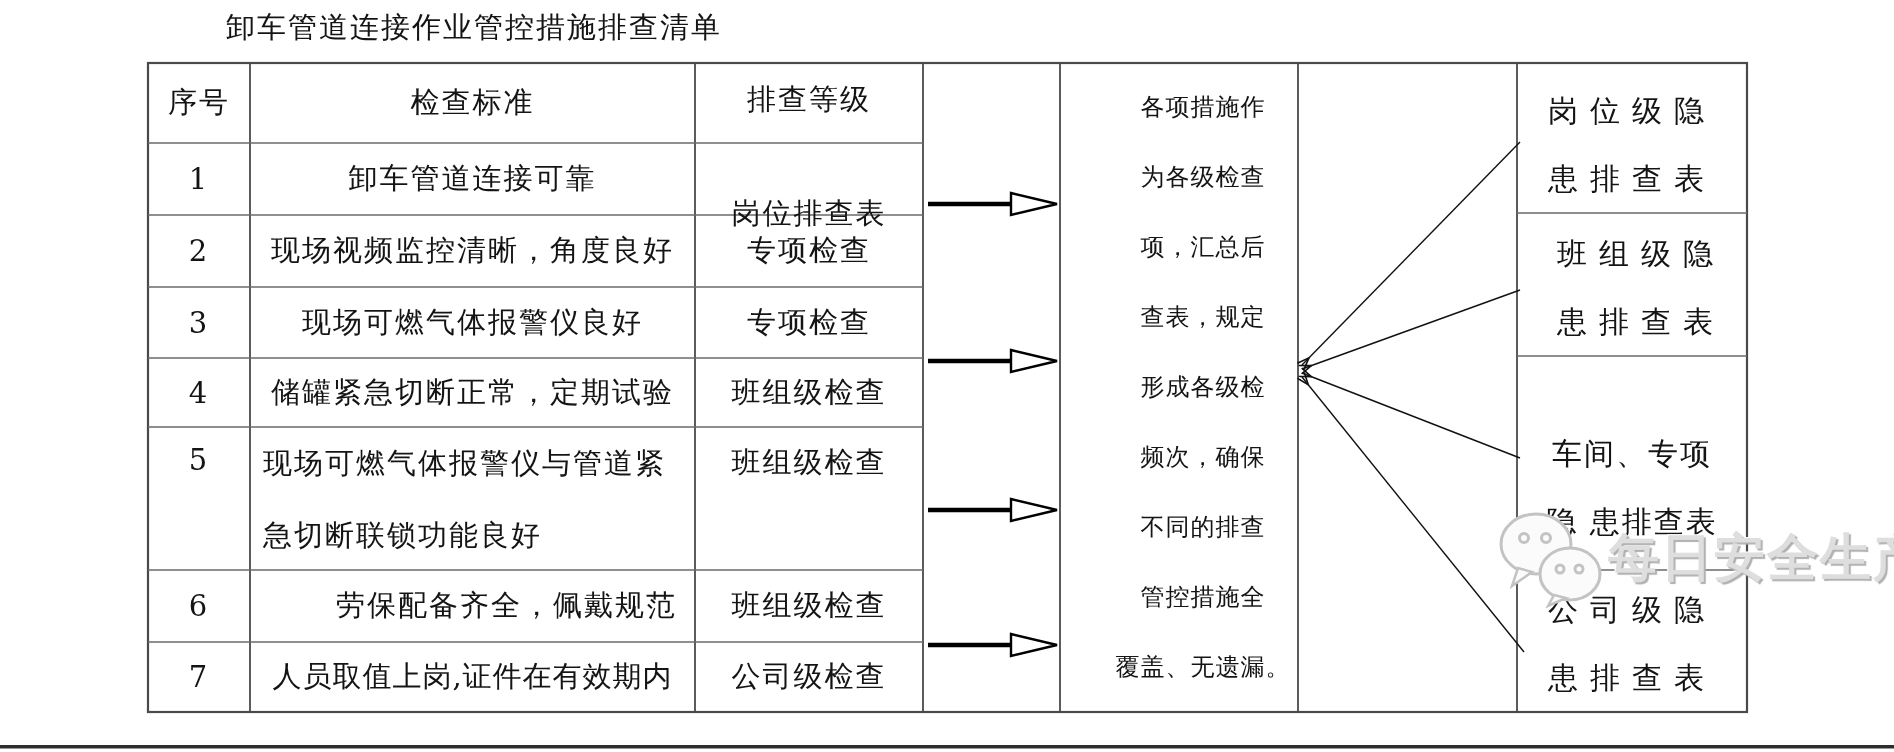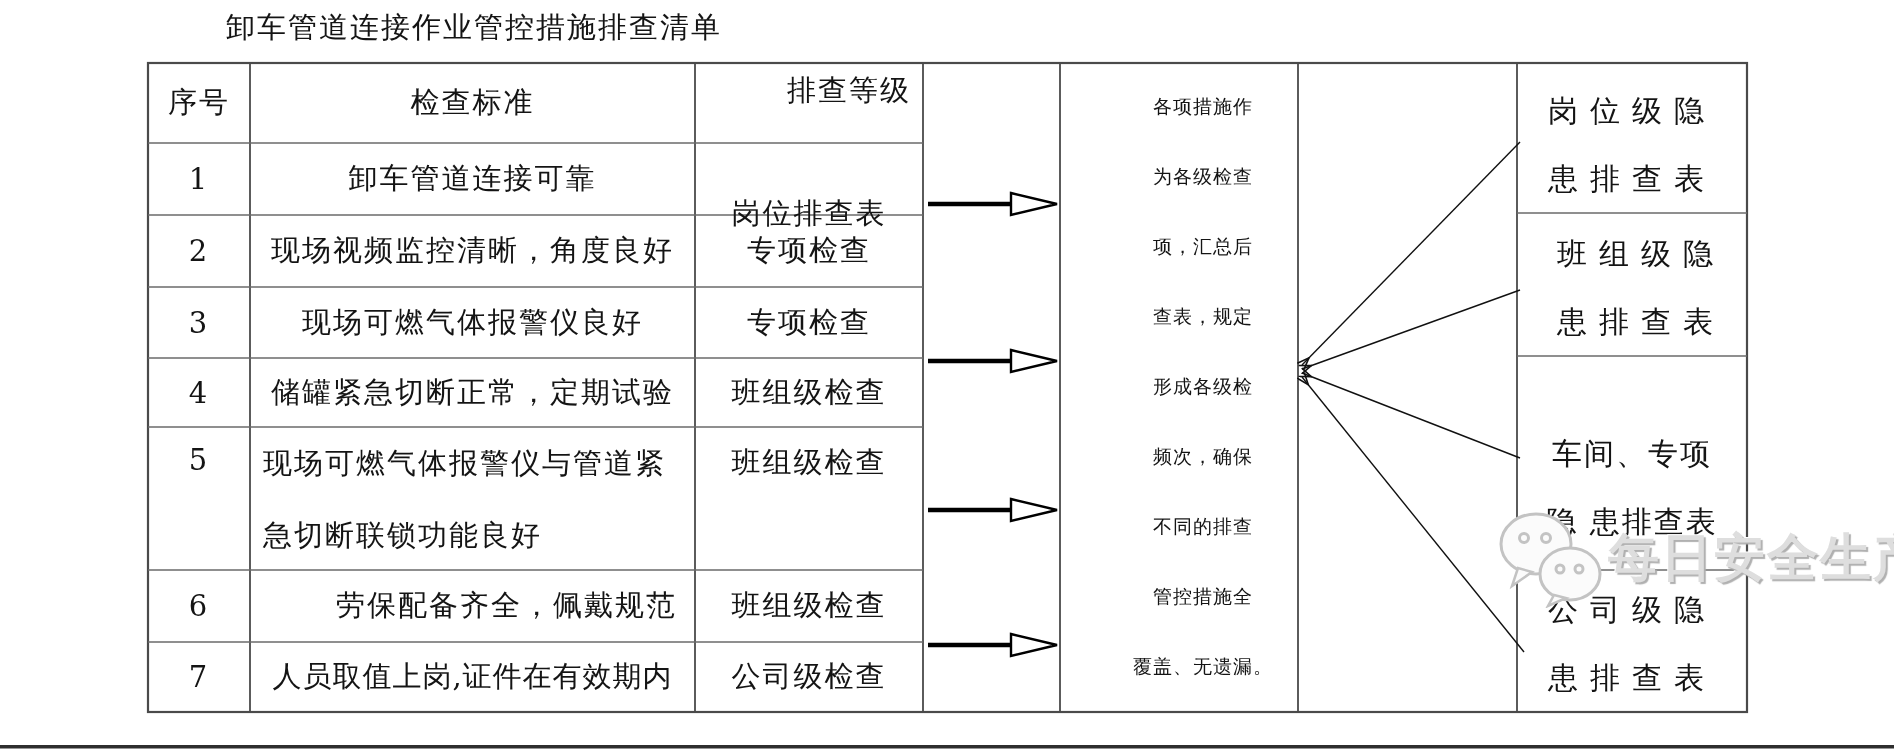--- a/index.html
+++ b/index.html
@@ -4,21 +4,21 @@
 <style>
   html,body{margin:0;padding:0;background:#ffffff;}
   .page{position:relative;width:1894px;height:752px;background:#ffffff;overflow:hidden;
         font-family:"DejaVu Serif","Liberation Serif",serif;color:#141414;}
   svg.lines{position:absolute;left:0;top:0;width:1894px;height:752px;z-index:1;}
   .txt{position:absolute;z-index:2;display:flex;align-items:center;justify-content:center;
        font-size:29px;letter-spacing:2px;white-space:nowrap;}
   .title{position:absolute;left:226px;top:8px;font-size:29px;letter-spacing:2px;z-index:2;}
   .std-left{justify-content:flex-start;text-align:left;white-space:normal;
             padding-left:13px;box-sizing:border-box;line-height:72px;}
-  .mid{position:absolute;left:1060px;top:72px;width:286px;z-index:2;font-size:19px;letter-spacing:1px;}
+  .mid{position:absolute;left:1060px;top:72px;width:286px;z-index:2;font-size:24px;letter-spacing:1px;}
   .mid .ln{height:70px;display:flex;align-items:center;justify-content:center;white-space:nowrap;}
   .obox{position:absolute;left:1517px;width:230px;z-index:2;display:flex;flex-direction:column;
         align-items:center;justify-content:flex-end;font-size:30px;letter-spacing:12px;box-sizing:border-box;}
   .obox .ln{height:68px;display:flex;align-items:center;justify-content:center;white-space:nowrap;}
   .obox.tightspace{letter-spacing:2px;}
   .watermark{position:absolute;left:1496px;top:508px;z-index:5;display:flex;align-items:center;}
   .wm-text{font-size:51px;font-weight:bold;letter-spacing:2px;color:#dedede;white-space:nowrap;
            text-shadow:2px 2px 1px #b0b0b0,-1px -1px 0 #ffffff;margin-left:4px;}
 </style>
 </head>
@@ -86,21 +86,21 @@
       <path d="M1524,652 L1302,377" marker-end="url(#ah)"></path>
     </g>
 
     <rect x="0" y="745" width="1894" height="3.5" fill="#2e2e2e"></rect>
   </svg>
 
   <div class="title">卸车管道连接作业管控措施排查清单</div>
 
   <div class="txt" style="left:148px;top:63px;width:102px;height:80px;">序号</div>
   <div class="txt" style="left:250px;top:63px;width:445px;height:80px;">检查标准</div>
-  <div class="txt" style="left:695px;top:51px;width:228px;height:80px;padding-left:40px;">排查等级</div>
+  <div class="txt" style="left:695px;top:60px;width:228px;height:80px;">排查等级</div>
 
   <div class="txt" style="left:148px;top:143px;width:102px;height:72px;">1</div>
   <div class="txt" style="left:250px;top:143px;width:445px;height:72px;">卸车管道连接可靠</div>
   <div class="txt" style="left:695px;top:143px;width:228px;height:72px;margin-top:35px;">岗位排查表</div>
 
   <div class="txt" style="left:148px;top:215px;width:102px;height:72px;">2</div>
   <div class="txt" style="left:250px;top:215px;width:445px;height:72px;">现场视频监控清晰，角度良好</div>
   <div class="txt" style="left:695px;top:215px;width:228px;height:72px;">专项检查</div>
 
   <div class="txt" style="left:148px;top:287px;width:102px;height:71px;">3</div>

